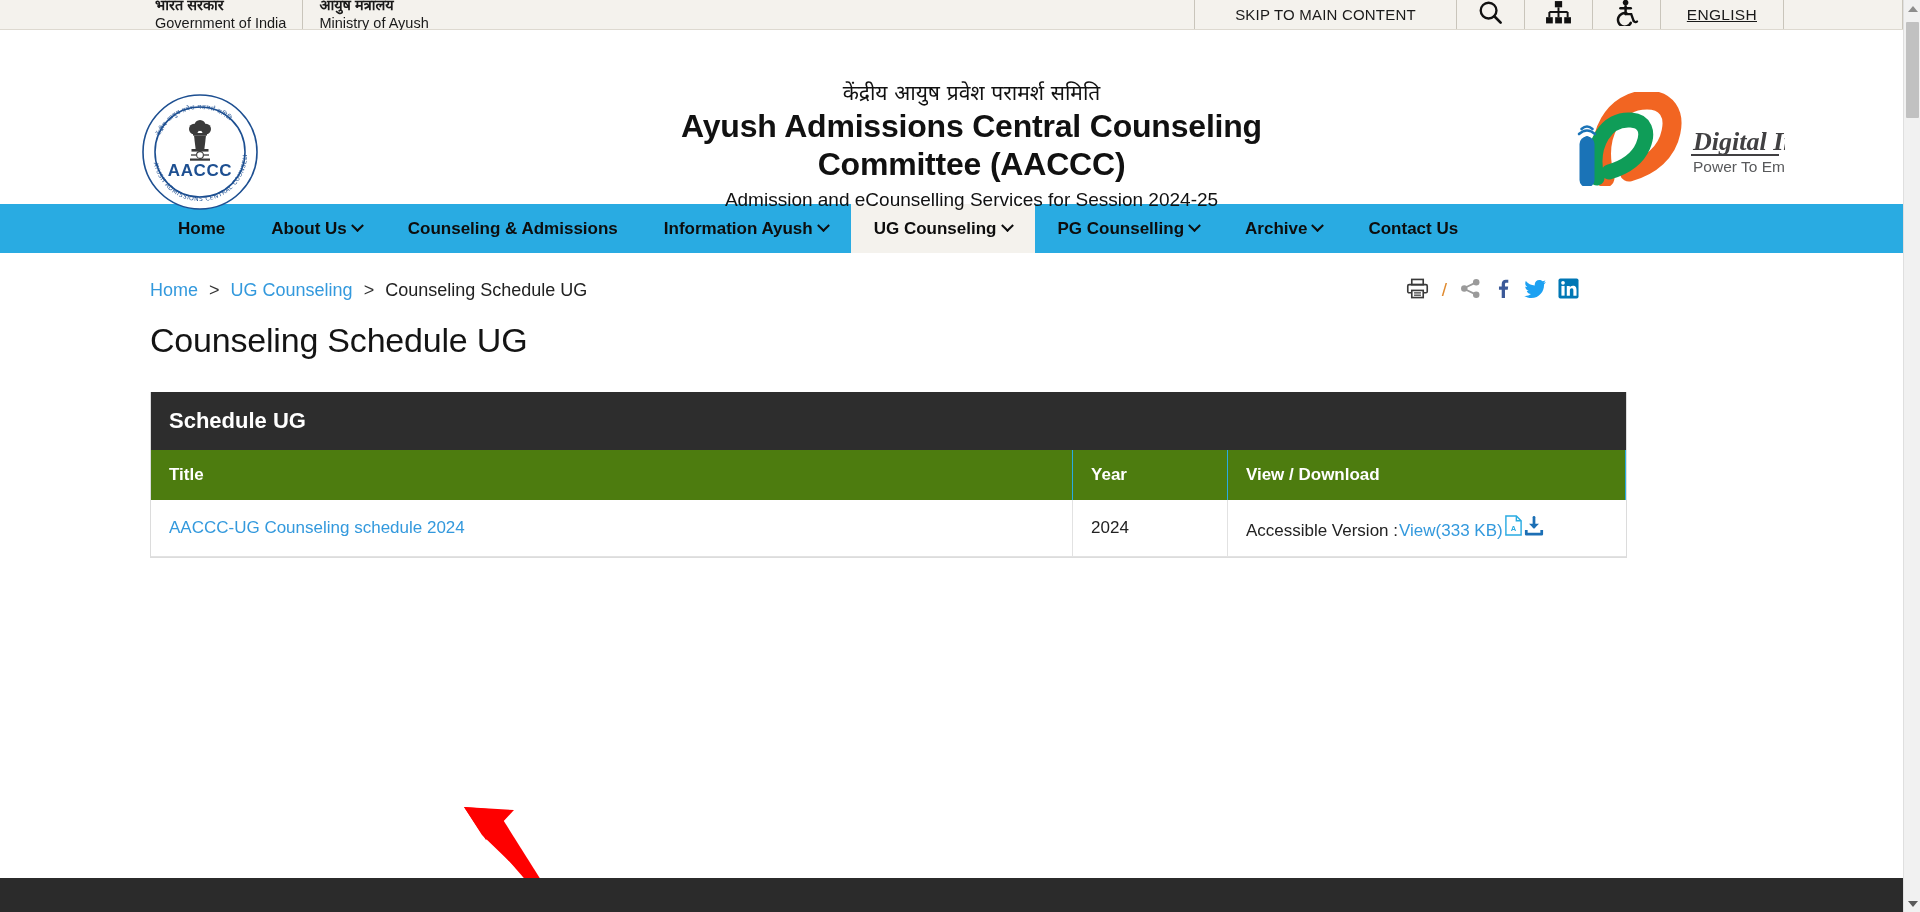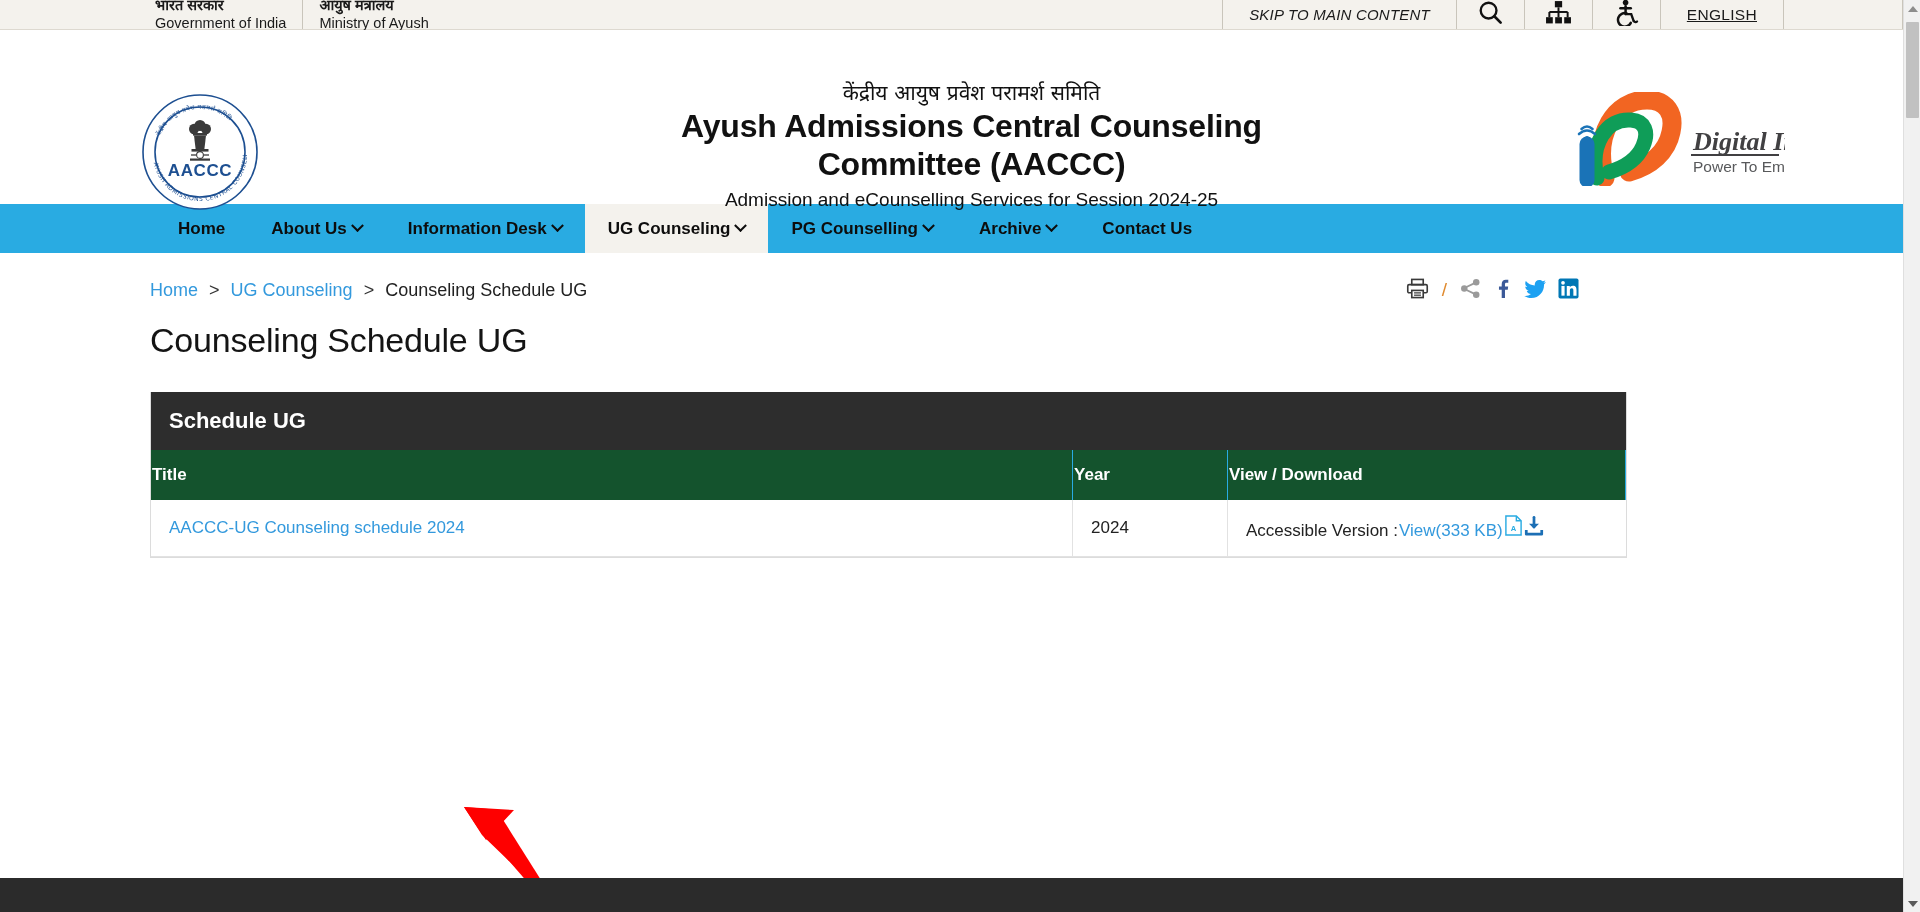--- a/index.html
+++ b/index.html
@@ -43,21 +43,21 @@
   .gov-hi { font-size: 14.5px; color: #1a1a1a; font-weight: 700; }
   .gov-en { font-size: 14.5px; color: #1a1a1a; }
   .topbar-spacer { flex: 1; }
   .topbar-right { display: flex; align-items: stretch; }
   .tb-cell {
     display: flex; align-items: center; justify-content: center;
     border-left: 1px solid #c9c5bb;
     padding: 0 22px;
     cursor: pointer;
   }
-  .tb-cell.skip { font-size: 15px; letter-spacing: 0.2px; color: #1a1a1a; padding: 0 26px; font-style: italic; }
+  .tb-cell.skip { font-size: 15px; letter-spacing: 0.2px; color: #1a1a1a; padding: 0 40px; }
   .tb-cell.icon { padding: 0 20px; }
   .tb-cell.lang { padding: 0 26px; }
   .tb-cell.lang span {
     font-size: 15.5px; color: #1a1a1a; text-decoration: underline;
     letter-spacing: 0.3px;
   }
   .tb-cell.tail { border-right: 1px solid #c9c5bb; width: 120px; }
 
   
   .header {
@@ -151,26 +151,26 @@
     background: #2d2d2d; color: #ffffff;
     font-size: 22px; font-weight: bold;
     padding: 16px 18px;
   }
   table.sched {
     width: 100%;
     border-collapse: collapse;
     table-layout: fixed;
   }
   table.sched thead th {
-    background: #14532d;
+    background: #4d7c0f;
     color: #ffffff;
     font-size: 17px;
     font-weight: bold;
     text-align: left;
-    padding: 15px 1px;
+    padding: 15px 18px;
     border-right: 1px solid #29abe2;
   }
   table.sched tbody td {
     background: #ffffff;
     font-size: 17px;
     color: #222;
     padding: 15px 18px;
     border-right: 1px solid #e2e2e2;
     border-bottom: 1px solid #e2e2e2;
     vertical-align: middle;
@@ -356,21 +356,24 @@
 
   <nav class="navbar">
     <div class="nav-item">
       <span>Home</span>
     </div>
     <div class="nav-item">
       <span>About Us</span>
       <i class="caret"></i>
     </div>
     <div class="nav-item">
-      <span>Information Desk</span>
+      <span>Counseling &amp; Admissions</span>
+    </div>
+    <div class="nav-item">
+      <span>Information Ayush</span>
       <i class="caret"></i>
     </div>
     <div class="nav-item active">
       <span>UG Counseling</span>
       <i class="caret"></i>
     </div>
     <div class="nav-item">
       <span>PG Counselling</span>
       <i class="caret"></i>
     </div>

